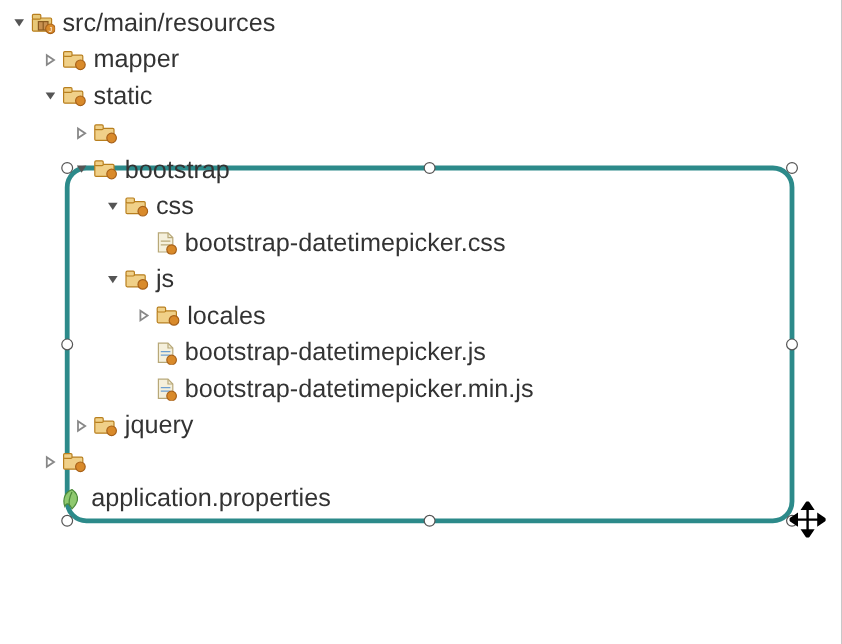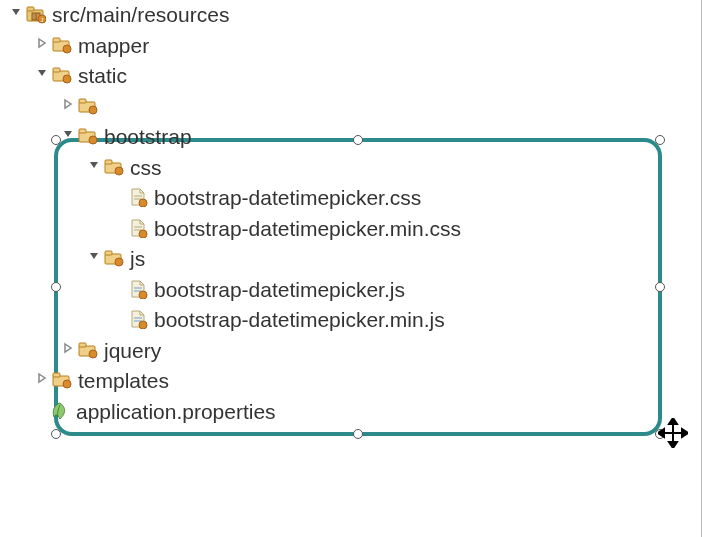--- a/index.html
+++ b/index.html
@@ -13,21 +13,21 @@
     overflow: hidden;
     position: relative;
   }
   .tree {
     padding: 4px 0 0 8px;
     position: relative;
     z-index: 2;
   }
   .row {
     display: flex;
-    align-items: flex-start;
+    align-items: center;
     height: 30.5px;
     white-space: nowrap;
   }
   .arrow {
     width: 16px; height: 16px;
     display: inline-flex;
     align-items: center;
     justify-content: center;
     margin-right: 2px;
     flex-shrink: 0;
@@ -224,50 +224,52 @@
         <path d="M4 2 h8 l4 4 v12 h-12 z" fill="#f5f0dc" stroke="#b8a878"></path>
         <path d="M12 2 v4 h4" fill="none" stroke="#b8a878"></path>
         <line x1="6" y1="9" x2="14" y2="9" stroke="#b8a878"></line>
         <line x1="6" y1="12" x2="14" y2="12" stroke="#b8a878"></line>
         <circle cx="15" cy="16" r="4" fill="#d98a2a" stroke="#a8621a"></circle>
       </svg>
     </span>
     <span class="label">bootstrap-datetimepicker.css</span>
   </div>
 
+
+  <div class="row indent-3">
+    <span class="arrow">
+      <svg width="12" height="12" viewBox="0 0 12 12">
+          <polygon points="2,3 10,3 6,9" fill="#555"></polygon>
+        </svg>
+    </span>
+    <span class="icon">
+      <svg width="20" height="20" viewBox="0 0 20 20">
+        <rect x="1" y="6" width="16" height="10" rx="1" fill="#f0d088" stroke="#b87f1e"></rect>
+        <rect x="1" y="3" width="7" height="4" rx="1" fill="#f0d088" stroke="#b87f1e"></rect>
+        <circle cx="15" cy="14" r="4" fill="#d98a2a" stroke="#a8621a"></circle>
+      </svg>
+    </span>
+    <span class="label">js</span>
+  </div>
+
   <div class="row indent-4">
-    <span class="spacer"></span>
-    <span class="icon">
-      <svg width="20" height="20" viewBox="0 0 20 20">
-        <path d="M4 2 h8 l4 4 v12 h-12 z" fill="#f5f0dc" stroke="#b8a878"></path>
-        <path d="M12 2 v4 h4" fill="none" stroke="#b8a878"></path>
-        <line x1="6" y1="9" x2="14" y2="9" stroke="#b8a878"></line>
-        <line x1="6" y1="12" x2="14" y2="12" stroke="#b8a878"></line>
-        <circle cx="15" cy="16" r="4" fill="#d98a2a" stroke="#a8621a"></circle>
-      </svg>
-    </span>
-    <span class="label">bootstrap-datetimepicker.min.css</span>
-  </div>
-
-  <div class="row indent-3">
-    <span class="arrow">
-      <svg width="12" height="12" viewBox="0 0 12 12">
-          <polygon points="2,3 10,3 6,9" fill="#555"></polygon>
-        </svg>
-    </span>
-    <span class="icon">
-      <svg width="20" height="20" viewBox="0 0 20 20">
-        <rect x="1" y="6" width="16" height="10" rx="1" fill="#f0d088" stroke="#b87f1e"></rect>
-        <rect x="1" y="3" width="7" height="4" rx="1" fill="#f0d088" stroke="#b87f1e"></rect>
-        <circle cx="15" cy="14" r="4" fill="#d98a2a" stroke="#a8621a"></circle>
-      </svg>
-    </span>
-    <span class="label">js</span>
-  </div>
-
+    <span class="arrow">
+      <svg width="12" height="12" viewBox="0 0 12 12">
+          <polygon points="3,2 9,6 3,10" fill="none" stroke="#888" stroke-width="1.5"></polygon>
+        </svg>
+    </span>
+    <span class="icon">
+      <svg width="20" height="20" viewBox="0 0 20 20">
+        <rect x="1" y="6" width="16" height="10" rx="1" fill="#f0d088" stroke="#b87f1e"></rect>
+        <rect x="1" y="3" width="7" height="4" rx="1" fill="#f0d088" stroke="#b87f1e"></rect>
+        <circle cx="15" cy="14" r="4" fill="#d98a2a" stroke="#a8621a"></circle>
+      </svg>
+    </span>
+    <span class="label">locales</span>
+  </div>
 
   <div class="row indent-4">
     <span class="spacer"></span>
     <span class="icon">
       <svg width="20" height="20" viewBox="0 0 20 20">
         <path d="M4 2 h8 l4 4 v12 h-12 z" fill="#f5f0dc" stroke="#b8a878"></path>
         <path d="M12 2 v4 h4" fill="none" stroke="#b8a878"></path>
         <line x1="6" y1="9" x2="14" y2="9" stroke="#6d9fd1"></line>
         <line x1="6" y1="12" x2="14" y2="12" stroke="#6d9fd1"></line>
         <circle cx="15" cy="16" r="4" fill="#d98a2a" stroke="#a8621a"></circle>
@@ -312,21 +314,20 @@
           <polygon points="3,2 9,6 3,10" fill="none" stroke="#888" stroke-width="1.5"></polygon>
         </svg>
     </span>
     <span class="icon">
       <svg width="20" height="20" viewBox="0 0 20 20">
         <rect x="1" y="6" width="16" height="10" rx="1" fill="#f0d088" stroke="#b87f1e"></rect>
         <rect x="1" y="3" width="7" height="4" rx="1" fill="#f0d088" stroke="#b87f1e"></rect>
         <circle cx="15" cy="14" r="4" fill="#d98a2a" stroke="#a8621a"></circle>
       </svg>
     </span>
-    <span class="label">templates</span>
   </div>
 
   <div class="row indent-1">
     <span class="spacer"></span>
     <span class="icon">
       <svg width="20" height="20" viewBox="0 0 20 20">
         <path d="M10 2 C4 4 2 10 4 16 C6 12 8 14 10 18 C14 14 18 8 10 2 Z" fill="#8fc96f" stroke="#4c8a3a"></path>
         <path d="M10 4 C8 8 7 12 8 16" fill="none" stroke="#4c8a3a"></path>
       </svg>
     </span>

